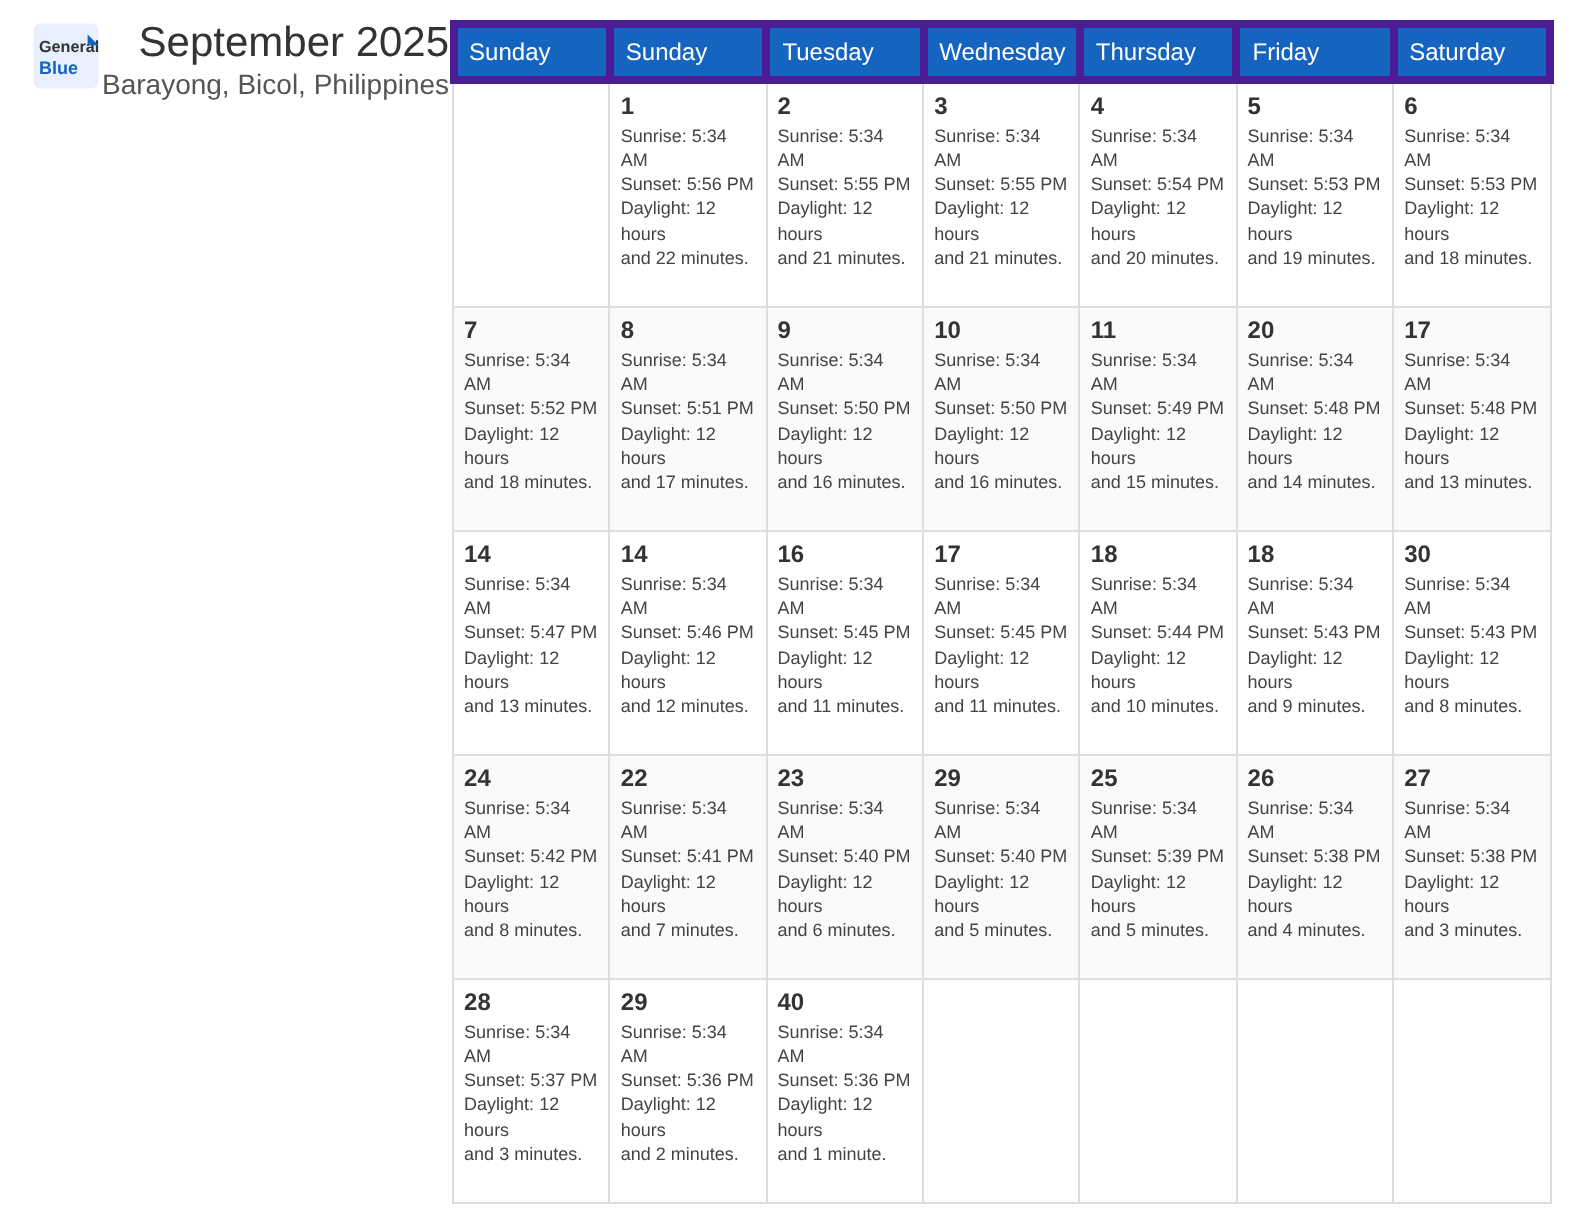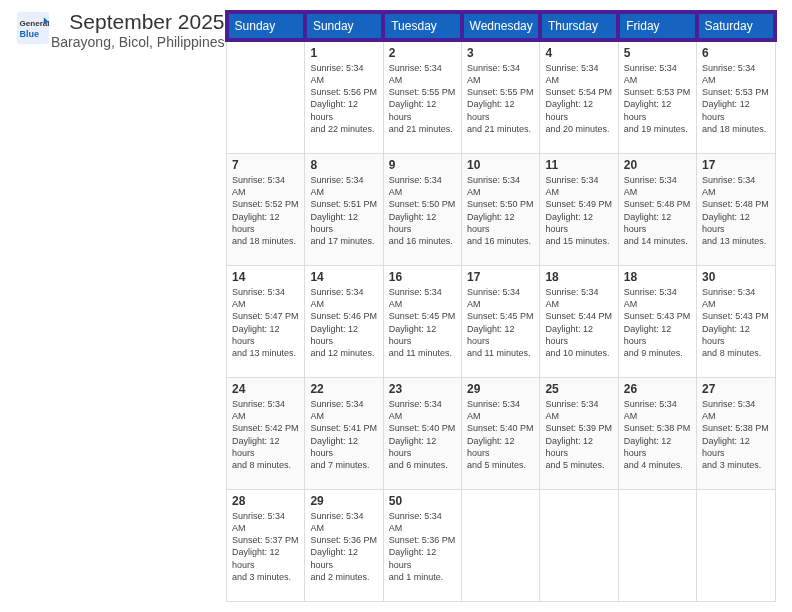--- a/index.html
+++ b/index.html
@@ -329,21 +329,21 @@
 and 3 minutes.</div>
           </td>
           <td>
             <span class="day-num">29</span>
             <div class="cell-info" style="white-space: pre-line;">Sunrise: 5:34 AM
 Sunset: 5:36 PM
 Daylight: 12 hours
 and 2 minutes.</div>
           </td>
           <td>
-            <span class="day-num">50</span>
+            <span class="day-num">40</span>
             <div class="cell-info" style="white-space: pre-line;">Sunrise: 5:34 AM
 Sunset: 5:36 PM
 Daylight: 12 hours
 and 1 minute.</div>
           </td>
           <td class="empty-cell"></td>
           <td class="empty-cell"></td>
           <td class="empty-cell"></td>
           <td class="empty-cell"></td>
         </tr>

